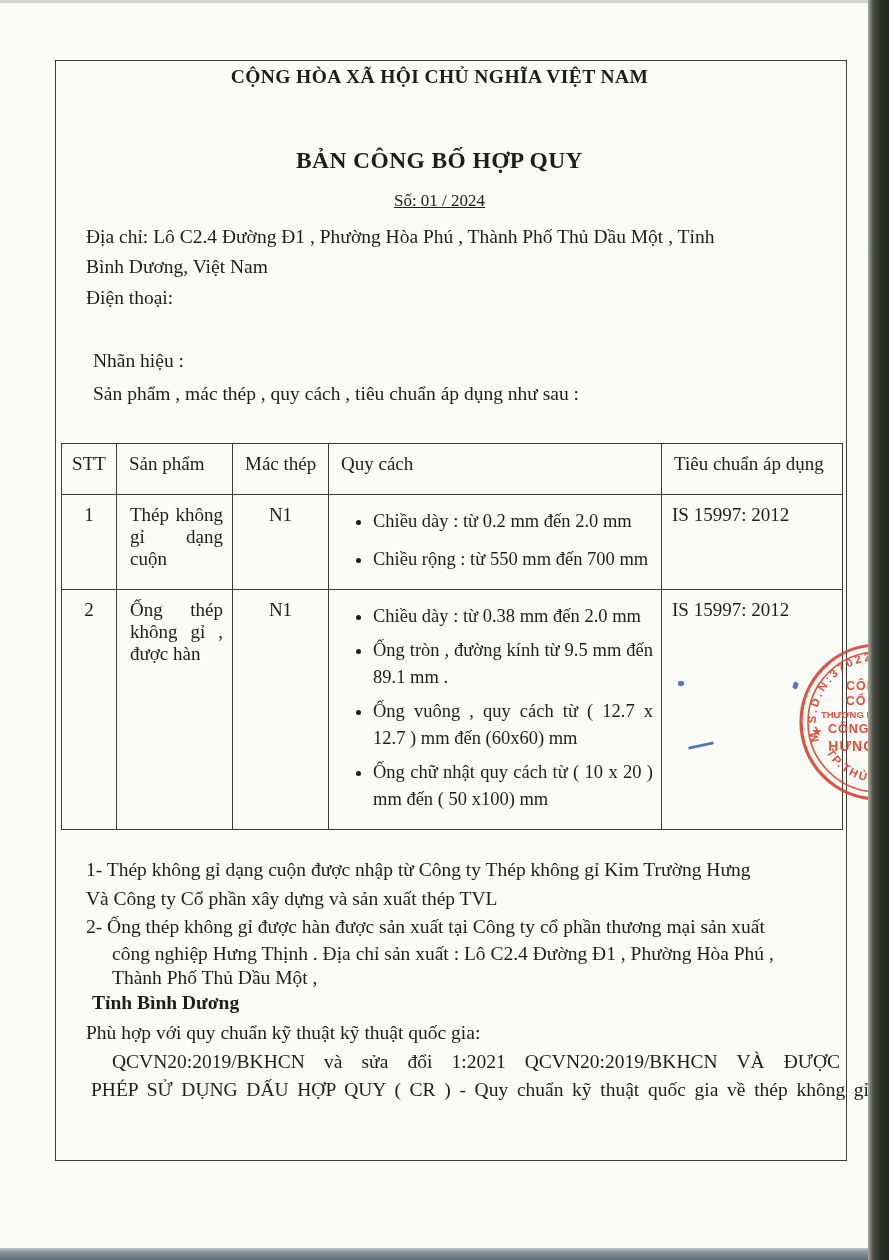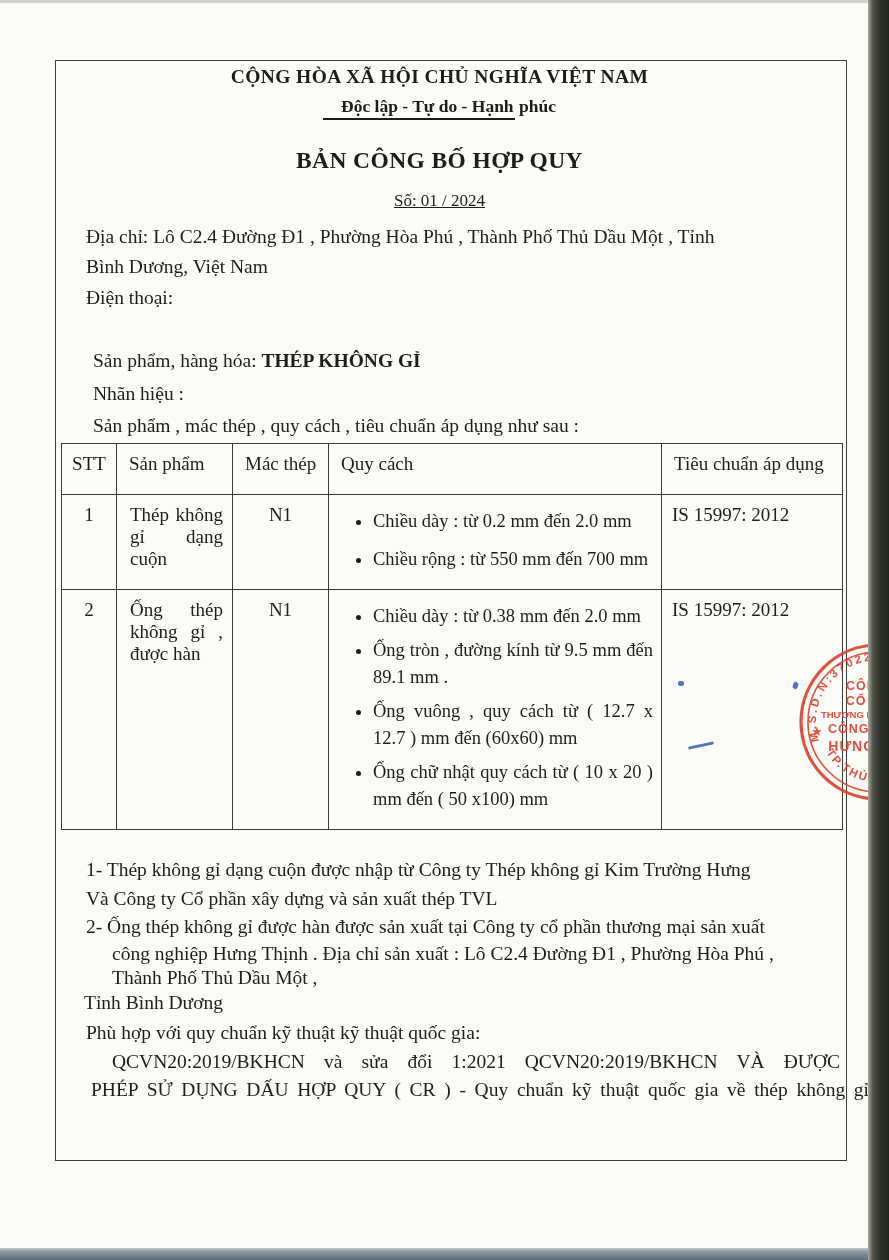--- a/index.html
+++ b/index.html
@@ -45,52 +45,50 @@
   .row1 ul.qc li{margin-bottom:11px;}
   .row2 ul.qc li{margin-bottom:7px;}
   
   .nline{position:absolute;font-size:19.5px;line-height:24px;white-space:nowrap;}
   .njust{white-space:normal;text-align:justify;text-align-last:justify;}
   .n0{left:86px;top:858px;width:753px;}
   .n1{left:86px;top:887px;}
   .n2{left:86px;top:915px;width:753px;}
   .n3{left:112px;top:942px;width:728px;}
   .n4{left:112px;top:966px;}
-  .n5{left:84px;top:991px;}
+  .n5{left:92px;top:991px;font-weight:bold;}
   .n6{left:86px;top:1021px;}
   .n7{left:112px;top:1050px;width:728px;}
   .n8{left:63px;top:1078px;width:778px;margin-left:28px;}
   
   .stamp{position:absolute;left:787px;top:632px;width:182px;height:182px;z-index:3;opacity:.93;}
   .stamp text{fill:#dd4631;font-family:"Liberation Sans","DejaVu Sans",sans-serif;}
   
   .pen{position:absolute;background:#2a52b0;z-index:4;opacity:.8;border-radius:2px;}
   .pen1{left:678px;top:681px;width:6px;height:5px;}
   .pen2{left:688px;top:744px;width:26px;height:3px;transform:rotate(-12deg);}
   .pen3{left:793px;top:682px;width:5px;height:7px;transform:rotate(20deg);}
 </style>
 </head>
 <body>
 
 <div class="page">
 
   <div class="frame"></div>
 
   <div class="cline t-national">CỘNG HÒA XÃ HỘI CHỦ NGHĨA VIỆT NAM</div>
-  <div class="cline t-motto"><span class="u">Độc lập - Tự do - Hạnh</span><span> phúc</span></div>
   <div class="cline t-doctitle">BẢN CÔNG BỐ HỢP QUY</div>
   <div class="cline t-docnum">Số: 01 / 2024</div>
 
   <div class="info">
     <div>Địa chỉ: Lô C2.4 Đường Đ1 , Phường Hòa Phú , Thành Phố Thủ Dầu Một , Tỉnh</div>
     <div>Bình Dương, Việt Nam</div>
     <div>Điện thoại:</div>
   </div>
   <div class="product">
-    <div><span>Sản phẩm, hàng hóa: </span><b>THÉP KHÔNG GỈ</b></div>
     <div>Nhãn hiệu :</div>
     <div>Sản phẩm , mác thép , quy cách , tiêu chuẩn áp dụng như sau :</div>
   </div>
 
   <table class="spec-table">
     <colgroup>
       <col style="width:55px">
         <col style="width:116px">
         <col style="width:96px">
         <col style="width:333px">

